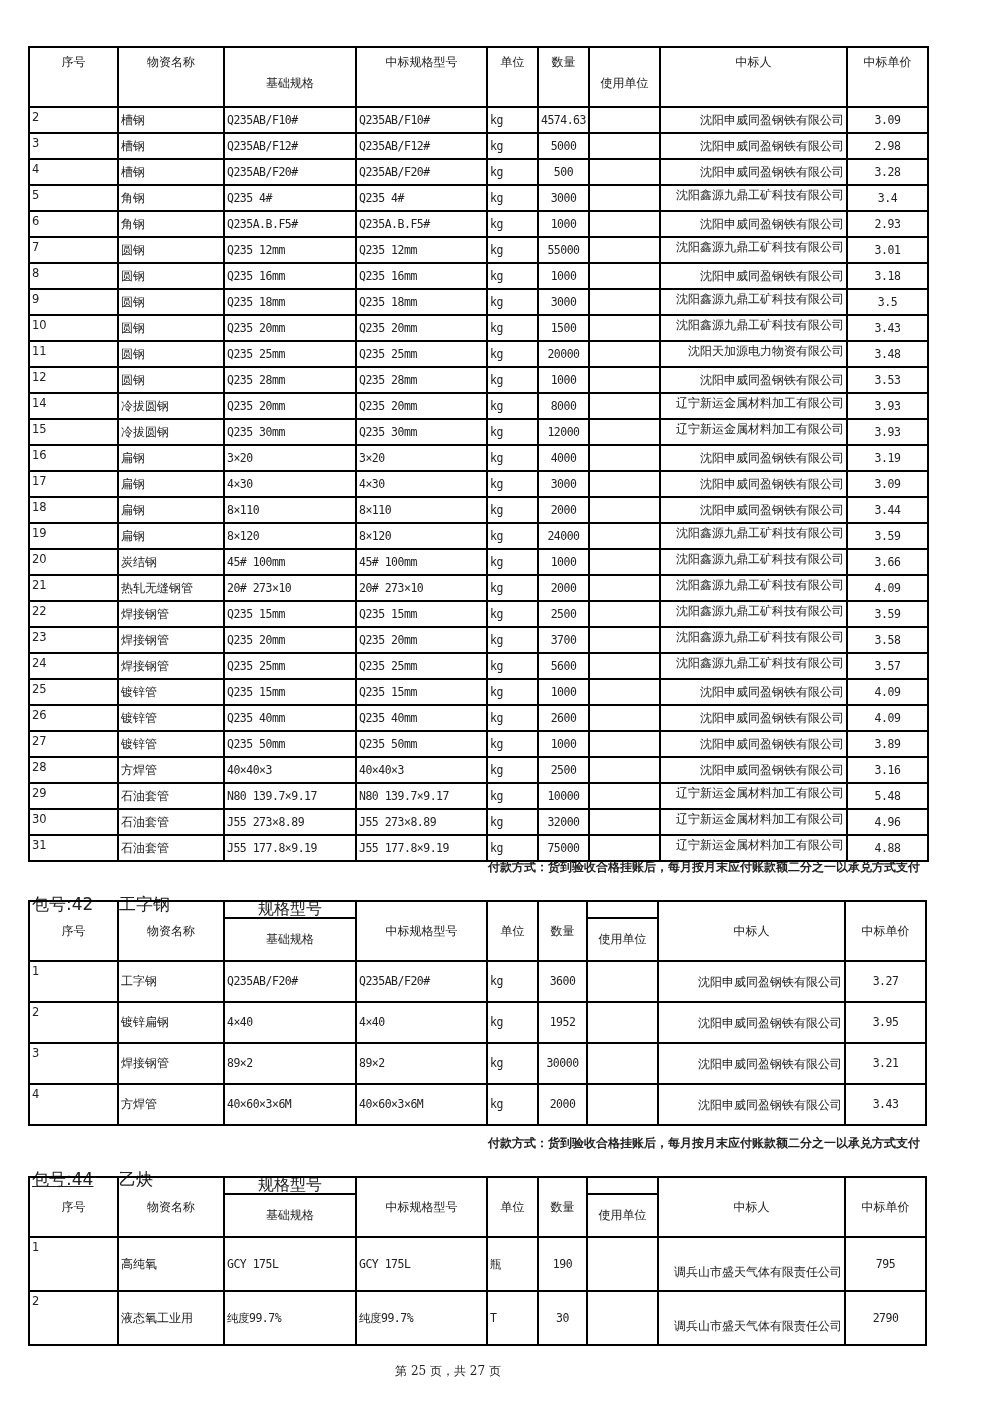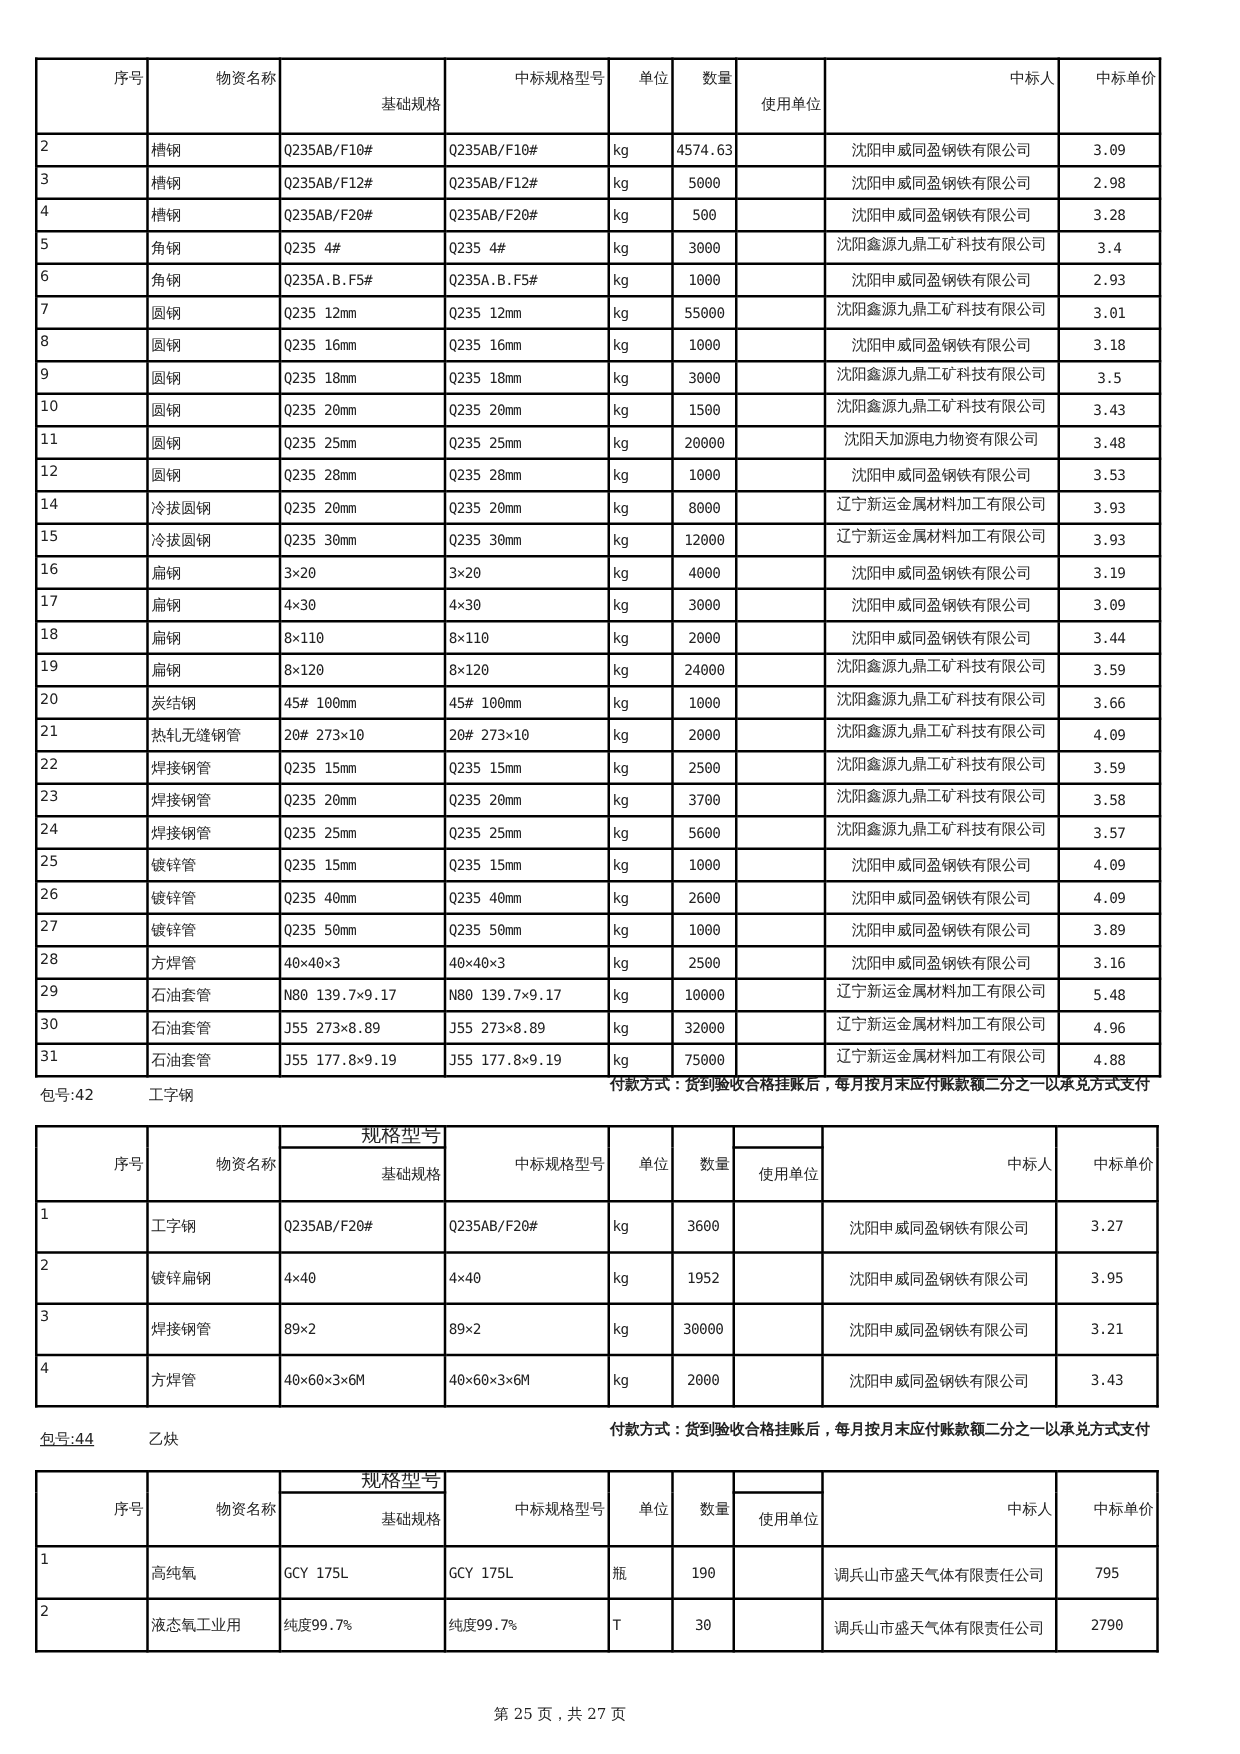--- a/index.html
+++ b/index.html
@@ -1,33 +1,33 @@
 <!DOCTYPE html>
 <html><head>
 <meta charset="utf-8">
 <style>
   html,body{margin:0;padding:0;background:#fff;}
   body{width:992px;height:1403px;position:relative;font-family:"DejaVu Serif","Liberation Serif",serif;color:#222;overflow:hidden;}
   table{border-collapse:collapse;position:absolute;left:28px;table-layout:fixed;}
   td,th{border:2px solid #000;padding:0 2px;font-size:12px;font-weight:normal;overflow:hidden;white-space:nowrap;}
   col.c0{width:89px}col.c1{width:106px}col.c2{width:132px}col.c3{width:131px}col.c4{width:51px}col.c5{width:49px}col.c6{width:71px}col.c7{width:187px}col.c8{width:81px}
-  th{text-align:right;vertical-align:middle;font-family:Liberation Serif, serif;}
+  th{text-align:center;vertical-align:middle;}
   .hdr th{height:46px;}
   td{height:21px;line-height:13px;vertical-align:middle;}
   td.no{font-family:"DejaVu Sans","Liberation Sans",sans-serif;font-size:11.5px;vertical-align:top;padding-top:3px;}
   td.mono{font-family:"DejaVu Sans Mono","Liberation Mono",monospace;font-size:11.5px;letter-spacing:-0.5px;}
   td.ctr{text-align:center;}
-  td.win{text-align:center;white-space:normal;line-height:14px;vertical-align:top;padding-top:2px;height:19px;word-break:break-all;}
+  td.win{text-align:right;white-space:normal;line-height:14px;vertical-align:top;padding-top:2px;height:19px;word-break:break-all;}
   td.win.one{vertical-align:middle;padding-top:0;}
-  .pkg{position:absolute;font-size:12px;font-family:"DejaVu Sans","Liberation Sans",sans-serif;}
+  .pkg{position:absolute;font-size:17px;font-family:"DejaVu Sans","Liberation Sans",sans-serif;margin-top:25px;}
   .pay{position:absolute;font-size:12px;text-align:center;width:440px;line-height:14px;font-weight:bold;}
   .small-hdr{height:14px !important;font-size:16px;line-height:12px;}
   .t2 td{height:36px;}
   .t3 td{height:36px;}
-  .t3 td.win{white-space:normal;vertical-align:middle;padding-top:4px;height:36px;line-height:15px;}
+  .t3 td.win{white-space:normal;vertical-align:middle;padding-top:16px;height:36px;line-height:15px;}
   .footer{position:absolute;top:1363px;left:0;width:896px;text-align:center;font-size:12px;}
   .th-top{vertical-align:top;padding-top:6px;}
 </style>
 </head>
 <body>
 
 <table id="t1" style="top:46px;">
   <colgroup>
       <col class="c0">
       <col class="c1">

